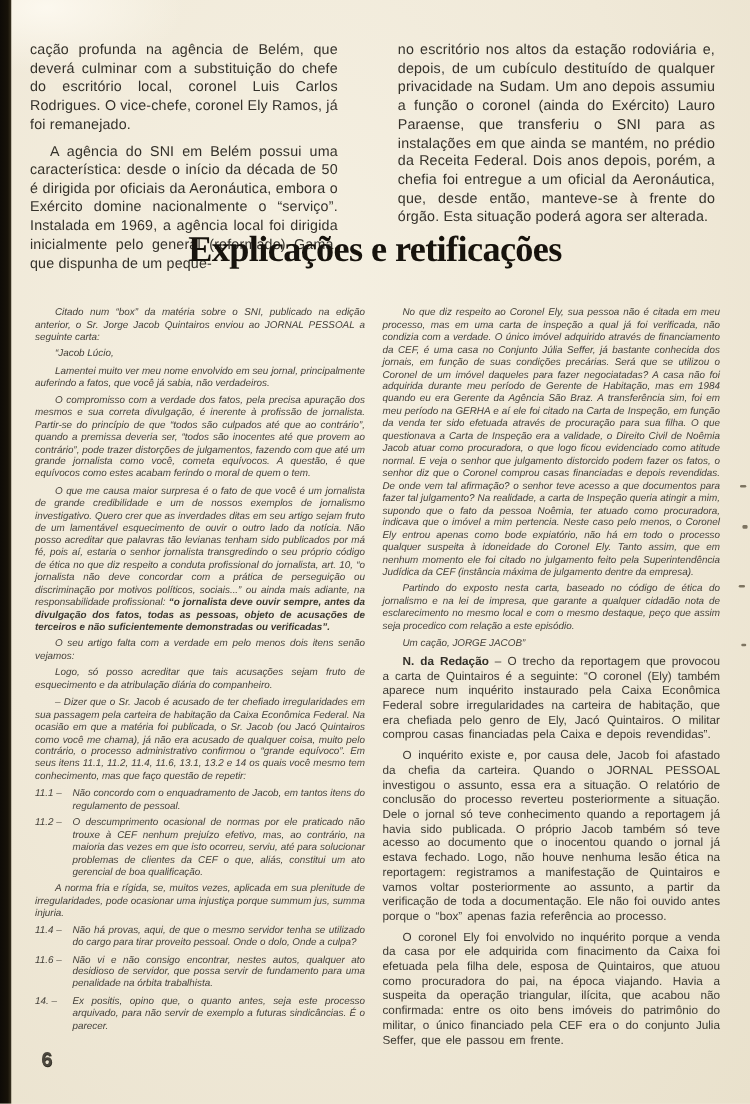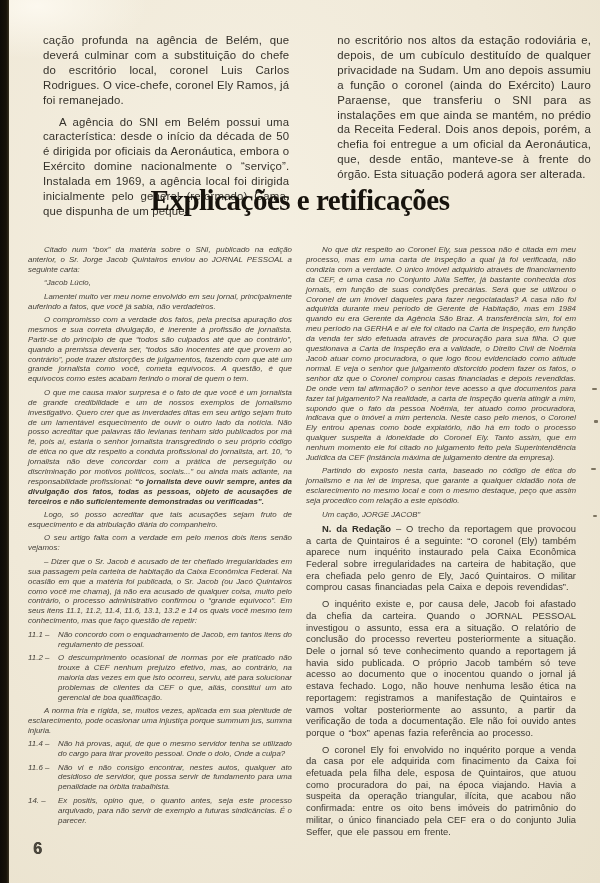--- a/index.html
+++ b/index.html
@@ -11,21 +11,21 @@
   .paper{
     position:absolute;inset:0;
     background:radial-gradient(ellipse at 40% 30%, #f5f0e2 0%, #f0e9d8 55%, #e9e1cc 100%);
   }
   .edge-bar{
     position:absolute;left:0;top:0;width:9px;height:883px;
     background:linear-gradient(90deg,#0e0b07 0%,#171209 70%,#3a3322 100%);
   }
   
   .top-article{
-    position:absolute;left:43px;top:33px;width:548px;
+    position:absolute;left:24px;top:33px;width:548px;
     display:flex;gap:16px;
   }
   .top-article .col-a{width:262px;}
   .top-article .col-b{width:270px;margin-left:32px;}
   .tp{
     margin:0 0 7px;
     font-size:11.4px;line-height:14.9px;
     text-align:justify;color:#34312a;letter-spacing:.15px;
   }
   .ind{text-indent:16px;}
@@ -94,26 +94,26 @@
 
 <h1 class="headline">Explicações e retificações</h1>
 
 <section class="letter">
   <div class="col-a">
     <p class="lp ind">Citado num “box” da matéria sobre o SNI, publicado na edição anterior, o Sr. Jorge Jacob Quintairos enviou ao JORNAL PESSOAL a seguinte carta:</p>
     <p class="lp ind">“Jacob Lúcio,</p>
     <p class="lp ind">Lamentei muito ver meu nome envolvido em seu jornal, principalmente auferindo a fatos, que você já sabia, não verdadeiros.</p>
     <p class="lp ind">O compromisso com a verdade dos fatos, pela precisa apuração dos mesmos e sua correta divulgação, é inerente à profissão de jornalista. Partir-se do princípio de que “todos são culpados até que ao contrário”, quando a premissa deveria ser, “todos são inocentes até que provem ao contrário”, pode trazer distorções de julgamentos, fazendo com que até um grande jornalista como você, cometa equívocos. A questão, é que equívocos como estes acabam ferindo o moral de quem o tem.</p>
     <p class="lp ind"><span>O que me causa maior surpresa é o fato de que você é um jornalista de grande credibilidade e um de nossos exemplos de jornalismo investigativo. Quero crer que as inverdades ditas em seu artigo sejam fruto de um lamentável esquecimento de ouvir o outro lado da notícia. Não posso acreditar que palavras tão levianas tenham sido publicados por má fé, pois aí, estaria o senhor jornalista transgredindo o seu próprio código de ética no que diz respeito a conduta profissional do jornalista, art. 10, “o jornalista não deve concordar com a prática de perseguição ou discriminação por motivos políticos, sociais...” ou ainda mais adiante, na responsabilidade profissional: </span><strong>“o jornalista deve ouvir sempre, antes da divulgação dos fatos, todas as pessoas, objeto de acusações de terceiros e não suficientemente demonstradas ou verificadas”.</strong></p>
+    <p class="lp ind">O seu artigo falta com a verdade em pelo menos dois itens senão vejamos:</p>
     <p class="lp ind">Logo, só posso acreditar que tais acusações sejam fruto de esquecimento e da atribulação diária do companheiro.</p>
-    <p class="lp ind">O seu artigo falta com a verdade em pelo menos dois itens senão vejamos:</p>
     <p class="lp ind">– Dizer que o Sr. Jacob é acusado de ter chefiado irregularidades em sua passagem pela carteira de habitação da Caixa Econômica Federal. Na ocasião em que a matéria foi publicada, o Sr. Jacob (ou Jacó Quintairos como você me chama), já não era acusado de qualquer coisa, muito pelo contrário, o processo administrativo confirmou o “grande equívoco”. Em seus itens 11.1, 11.2, 11.4, 11.6, 13.1, 13.2 e 14 os quais você mesmo tem conhecimento, mas que faço questão de repetir:</p>
     <p class="lp item"><span class="num">11.1 –</span><span>Não concordo com o enquadramento de Jacob, em tantos itens do regulamento de pessoal.</span></p>
     <p class="lp item"><span class="num">11.2 –</span><span>O descumprimento ocasional de normas por ele praticado não trouxe à CEF nenhum prejuízo efetivo, mas, ao contrário, na maioria das vezes em que isto ocorreu, serviu, até para solucionar problemas de clientes da CEF o que, aliás, constitui um ato gerencial de boa qualificação.</span></p>
-    <p class="lp ind">A norma fria e rígida, se, muitos vezes, aplicada em sua plenitude de esclarecimento, pode ocasionar uma injustiça porque summum jus, summa injuria.</p>
+    <p class="lp ind">A norma fria e rígida, se, muitos vezes, aplicada em sua plenitude de irregularidades, pode ocasionar uma injustiça porque summum jus, summa injuria.</p>
     <p class="lp item"><span class="num">11.4 –</span><span>Não há provas, aqui, de que o mesmo servidor tenha se utilizado do cargo para tirar proveito pessoal. Onde o dolo, Onde a culpa?</span></p>
     <p class="lp item"><span class="num">11.6 –</span><span>Não vi e não consigo encontrar, nestes autos, qualquer ato desidioso de servidor, que possa servir de fundamento para uma penalidade na órbita trabalhista.</span></p>
     <p class="lp item"><span class="num">14. –</span><span>Ex positis, opino que, o quanto antes, seja este processo arquivado, para não servir de exemplo a futuras sindicâncias. É o parecer.</span></p>
   </div>
   <div class="col-b">
     <p class="lp ind">No que diz respeito ao Coronel Ely, sua pessoa não é citada em meu processo, mas em uma carta de inspeção a qual já foi verificada, não condizia com a verdade. O único imóvel adquirido através de financiamento da CEF, é uma casa no Conjunto Júlia Seffer, já bastante conhecida dos jornais, em função de suas condições precárias. Será que se utilizou o Coronel de um imóvel daqueles para fazer negociatadas? A casa não foi adquirida durante meu período de Gerente de Habitação, mas em 1984 quando eu era Gerente da Agência São Braz. A transferência sim, foi em meu período na GERHA e aí ele foi citado na Carta de Inspeção, em função da venda ter sido efetuada através de procuração para sua filha. O que questionava a Carta de Inspeção era a validade, o Direito Civil de Noêmia Jacob atuar como procuradora, o que logo ficou evidenciado como atitude normal. E veja o senhor que julgamento distorcido podem fazer os fatos, o senhor diz que o Coronel comprou casas financiadas e depois revendidas. De onde vem tal afirmação? o senhor teve acesso a que documentos para fazer tal julgamento? Na realidade, a carta de Inspeção queria atingir a mim, supondo que o fato da pessoa Noêmia, ter atuado como procuradora, indicava que o imóvel a mim pertencia. Neste caso pelo menos, o Coronel Ely entrou apenas como bode expiatório, não há em todo o processo qualquer suspeita à idoneidade do Coronel Ely. Tanto assim, que em nenhum momento ele foi citado no julgamento feito pela Superintendência Judídica da CEF (instância máxima de julgamento dentre da empresa).</p>
     <p class="lp ind">Partindo do exposto nesta carta, baseado no código de ética do jornalismo e na lei de impresa, que garante a qualquer cidadão nota de esclarecimento no mesmo local e com o mesmo destaque, peço que assim seja procedico com relação a este episódio.</p>
     <p class="lp ind">Um cação, JORGE JACOB”</p>
     <div>
       <p class="np ind"><strong>N. da Redação</strong><span> – O trecho da reportagem que provocou a carta de Quintairos é a seguinte: “O coronel (Ely) também aparece num inquérito instaurado pela Caixa Econômica Federal sobre irregularidades na carteira de habitação, que era chefiada pelo genro de Ely, Jacó Quintairos. O militar comprou casas financiadas pela Caixa e depois revendidas”.</span></p>

